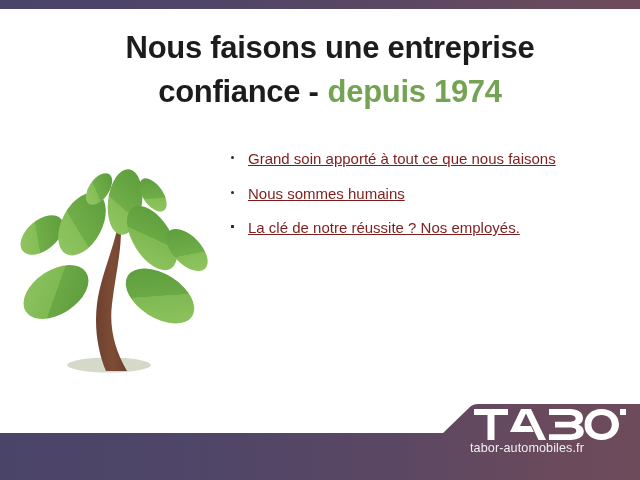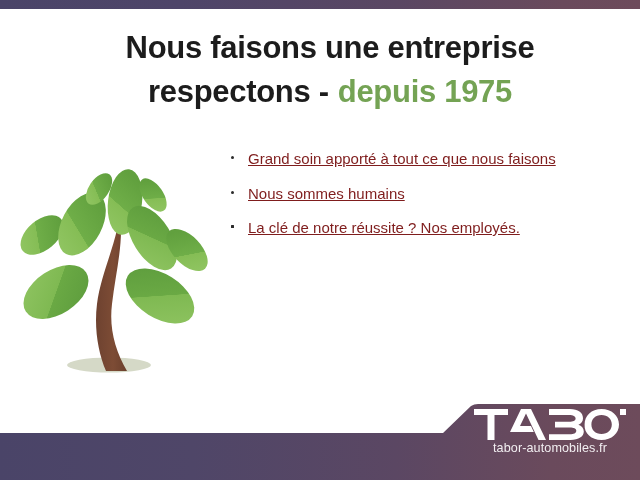--- a/index.html
+++ b/index.html
@@ -110,21 +110,20 @@
   #bottom-bar svg {
     display: block;
     width: 640px;
     height: 78px;
   }
   #logo-block {
     position: absolute;
     left: 470px;
     top: 409px;
     width: 160px;
-    text-align: center;
   }
   #logo-mark {
     display: block;
     width: 152px;
     height: 31px;
     margin: 0 auto;
   }
   #logo-url {
     display: block;
     margin-top: 1px;
@@ -136,21 +135,21 @@
 </style>
 </head>
 <body>
 
 <div id="slide">
 
   <div id="top-strip"></div>
 
   <div id="headline">
     <span class="line">Nous faisons une entreprise</span>
-    <span class="line"><span>respectons -</span><span class="gap-dash"></span><span class="accent-green">depuis 1975</span></span>
+    <span class="line"><span>confiance -</span><span class="gap-dash"></span><span class="accent-green">depuis 1974</span></span>
   </div>
 
   <div id="tree-art">
     <svg viewBox="0 0 208 222" xmlns="http://www.w3.org/2000/svg">
       <defs>
         <linearGradient id="lf-a" x1="0" y1="0" x2="1" y2="0.35">
           <stop offset="0%" stop-color="#93c765"></stop>
           <stop offset="50%" stop-color="#85bd55"></stop>
           <stop offset="50.5%" stop-color="#6fae48"></stop>
           <stop offset="100%" stop-color="#61a03e"></stop>

